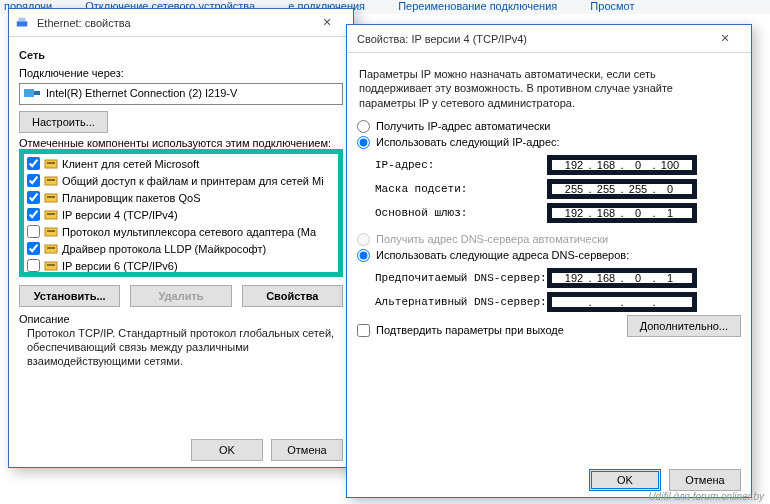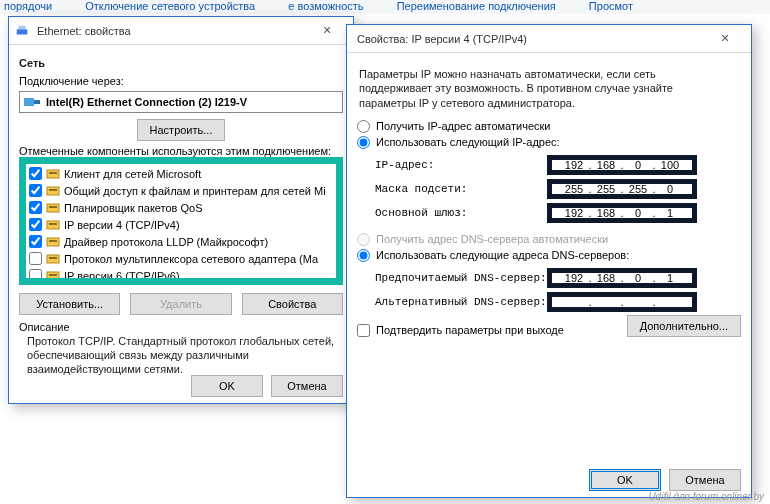--- a/index.html
+++ b/index.html
@@ -1,37 +1,37 @@
 <!DOCTYPE html>
 <html><head>
 <meta charset="utf-8">
 <style>
   * { box-sizing: border-box; font-family: "Segoe UI", Tahoma, sans-serif; font-size: 11px; }
   body { margin: 0; width: 770px; height: 504px; background: #fff; overflow: hidden; position: relative; }
   .bg-toolbar { position: absolute; top: 0; left: 0; right: 0; height: 14px; background: #f5f6f7; color: #0a57b1; padding-left: 4px; overflow: hidden; white-space: nowrap; }
   .bg-toolbar span { margin-right: 30px; }
   .dialog { position: absolute; background: #fff; border: 1px solid #2b6fc8; box-shadow: 4px 4px 12px rgba(0,0,0,.25); }
-  .dlg-left { left: 8px; top: 16px; width: 346px; height: 388px; }
+  .dlg-left { left: 8px; top: 8px; width: 346px; height: 460px; }
   .dlg-right { left: 346px; top: 24px; width: 406px; height: 474px; }
   .titlebar { height: 28px; display: flex; align-items: center; padding: 0 6px; background: #fff; border-bottom: 1px solid #d9d9d9; }
   .titlebar .title { flex: 1; padding-left: 4px; color: #333; }
   .title-icon { width: 14px; height: 14px; margin-right: 4px; }
   .close-x { width: 40px; text-align: center; color: #555; cursor: default; }
   .body { padding: 8px 10px 8px 10px; }
   .section-title { font-weight: 600; color: #1a1a1a; margin: 4px 0 6px 0; }
-  .adapter-box { border: 1px solid #828790; padding: 3px 4px; display: flex; align-items: center; height: 22px; font-weight: bold; }
+  .adapter-box { border: 1px solid #828790; padding: 3px 4px; display: flex; height: 22px; }
   .net-icon { width: 16px; height: 12px; margin-right: 6px; }
   .btn { border: 1px solid #adadad; background: #e1e1e1; height: 22px; padding: 0 12px; cursor: default; }
-  .row-right { display: flex; justify-content: center; margin: 6px 0 4px 0; }
-  .comp-list { border: 7px solid #14b8a6; height: 128px; overflow-y: scroll; background: #fff; padding: 1px 0; }
+  .row-right { display: flex; justify-content: flex-start; margin: 6px 0 4px 0; }
+  .comp-list { border: 5px solid #14b8a6; height: 128px; overflow-y: scroll; background: #fff; padding: 1px 0; }
   .comp-row { display: flex; align-items: center; height: 17px; padding: 0 3px; white-space: nowrap; }
   .comp-row input[type=checkbox] { margin: 0 4px 0 0; width: 13px; height: 13px; }
   .comp-icon { width: 14px; height: 14px; margin-right: 4px; }
   .btn-row3 { display: flex; gap: 10px; margin: 8px 0 2px 0; }
-  .btn-row3 .btn { flex: 1; }
+  .btn-row3 .btn { flex: 1; font-weight: bold; }
   .btn[disabled] { color: #a0a0a0; }
   .desc-label { margin-top: 6px; }
   .desc-text { margin: 2px 2px 0 8px; color: #222; line-height: 1.25; }
   .footer { position: absolute; bottom: 6px; right: 10px; display: flex; gap: 8px; }
   .footer .btn { min-width: 72px; }
   .dlg-right .footer .btn.ok { border: 1px solid #0078d7; outline: 1px solid #0078d7; outline-offset: -3px; }
   
   .tabs { display: flex; border-bottom: 1px solid #d9d9d9; padding-left: 6px; }
   .tab { border: 1px solid #d9d9d9; border-bottom: none; background: #fff; padding: 3px 10px; margin-right: 2px; position: relative; top: 1px; }
   .tab.active { background: #fff; }
@@ -50,21 +50,21 @@
   .adv-row { display: flex; justify-content: flex-end; margin-top: -22px; }
   .watermark { position: absolute; right: 6px; bottom: 2px; color: #999; font-style: italic; font-size: 10px; margin-left: 8px; }
   svg { display: block; }
 </style>
 </head>
 <body>
 
 <div class="bg-toolbar">
   <span>порядочи</span>
   <span>Отключение сетевого устройства</span>
-  <span>е возможность</span>
+  <span>е подключения</span>
   <span>Переименование подключения</span>
   <span>Просмот</span>
 </div>
 
 <div class="dialog dlg-left">
   <div class="titlebar">
     <svg class="title-icon" viewBox="0 0 16 16">
         <rect x="2" y="6" width="12" height="6" fill="#3b78e7"></rect>
         <rect x="4" y="2" width="8" height="4" fill="#a7c7ff"></rect>
       </svg>
@@ -114,34 +114,34 @@
         </div>
         <div class="comp-row">
           <input type="checkbox" checked="" style="">
           <svg viewBox="0 0 14 14" class="comp-icon">
             <rect x="1" y="3" width="12" height="8" fill="#f3c94b" stroke="#b88a1f"></rect>
             <rect x="3" y="5" width="8" height="2" fill="#8a6d1f"></rect>
           </svg>
           <span>IP версии 4 (TCP/IPv4)</span>
         </div>
         <div class="comp-row">
+          <input type="checkbox" style="">
+          <svg viewBox="0 0 14 14" class="comp-icon">
+            <rect x="1" y="3" width="12" height="8" fill="#f3c94b" stroke="#b88a1f"></rect>
+            <rect x="3" y="5" width="8" height="2" fill="#8a6d1f"></rect>
+          </svg>
+          <span>Протокол мультиплексора сетевого адаптера (Ма</span>
+        </div>
+        <div class="comp-row">
           <input type="checkbox" checked="" style="">
           <svg viewBox="0 0 14 14" class="comp-icon">
             <rect x="1" y="3" width="12" height="8" fill="#f3c94b" stroke="#b88a1f"></rect>
             <rect x="3" y="5" width="8" height="2" fill="#8a6d1f"></rect>
           </svg>
           <span>Драйвер протокола LLDP (Майкрософт)</span>
-        </div>
-        <div class="comp-row">
-          <input type="checkbox" style="">
-          <svg viewBox="0 0 14 14" class="comp-icon">
-            <rect x="1" y="3" width="12" height="8" fill="#f3c94b" stroke="#b88a1f"></rect>
-            <rect x="3" y="5" width="8" height="2" fill="#8a6d1f"></rect>
-          </svg>
-          <span>Протокол мультиплексора сетевого адаптера (Ма</span>
         </div>
         <div class="comp-row">
           <input type="checkbox" style="">
           <svg viewBox="0 0 14 14" class="comp-icon">
             <rect x="1" y="3" width="12" height="8" fill="#f3c94b" stroke="#b88a1f"></rect>
             <rect x="3" y="5" width="8" height="2" fill="#8a6d1f"></rect>
           </svg>
           <span>IP версии 6 (TCP/IPv6)</span>
         </div>
       </div>

